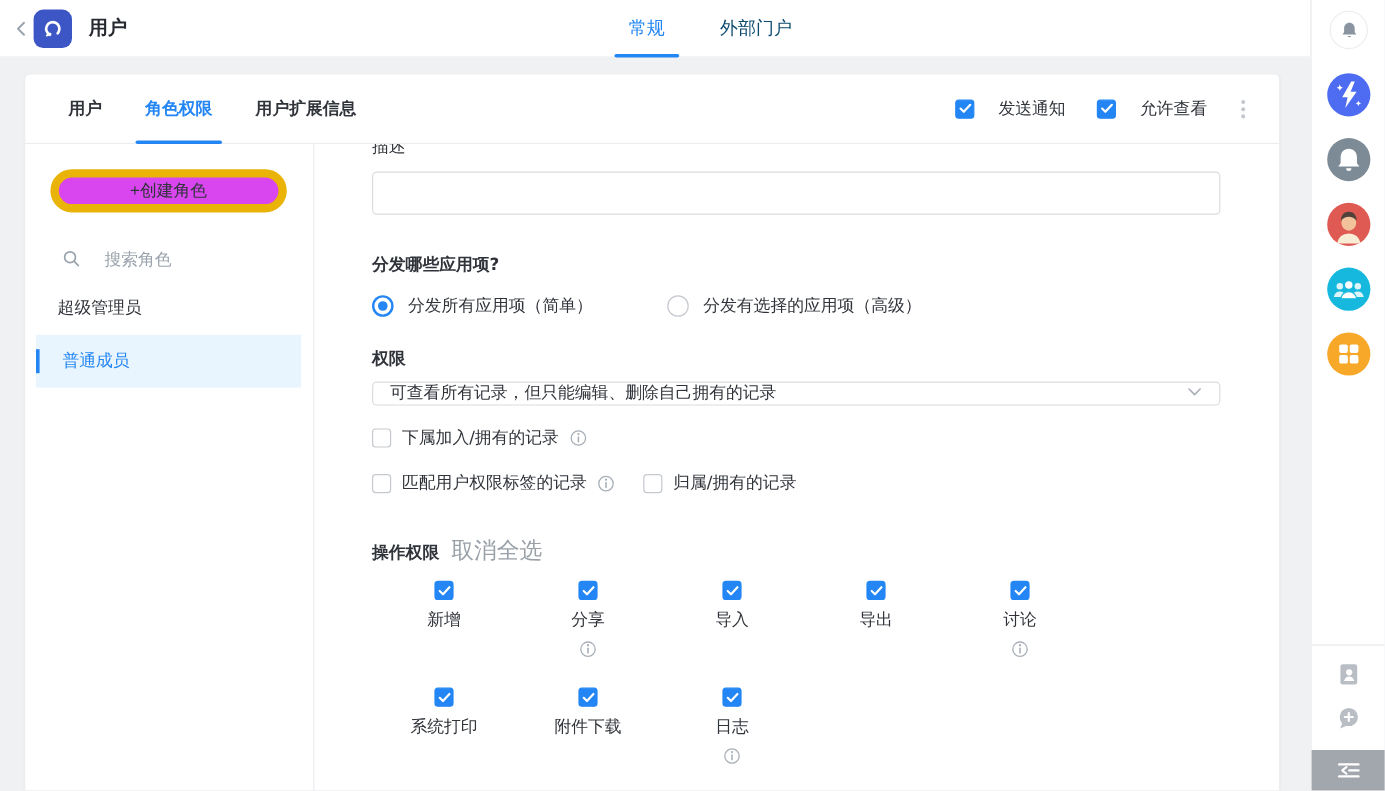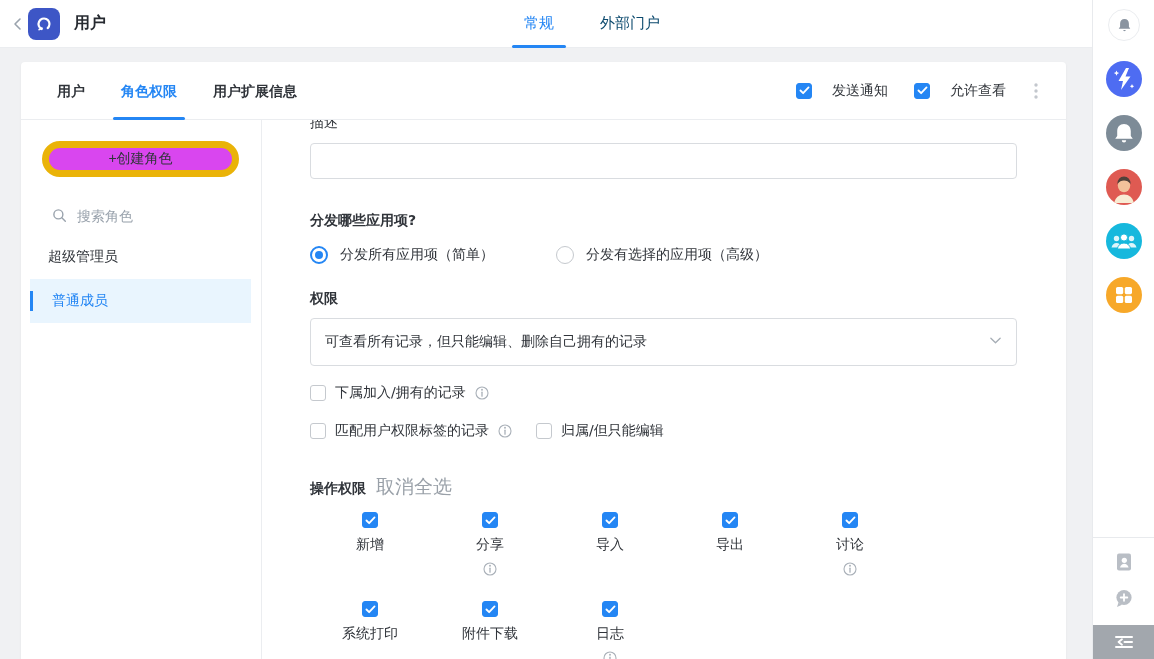--- a/index.html
+++ b/index.html
@@ -42,37 +42,37 @@
   .cb.on svg{display:block;}
   .radio{width:18px; height:18px; border-radius:50%; border:1px solid #c5c9ce; background:#fff; flex:none; position:relative; cursor:pointer;}
   .radio.on{border:2px solid var(--c-accent);}
   .radio.on::after{content:""; position:absolute; inset:3px; border-radius:50%; background:var(--c-accent);}
   .info{line-height:0; flex:none;}
 
   
   .roles{position:absolute; left:0; top:58px; bottom:0; width:241px; border-right:1px solid #ebedf0;}
   .create-btn{position:absolute; left:21px; top:21px; width:197px; height:36px; border:7px solid #eab308; border-radius:18px;
     background:#d946ef; display:flex; align-items:center; justify-content:center; font-size:14px; color:#30343a; cursor:pointer;}
-  .search-row{position:absolute; left:31px; top:87px; height:20px; display:flex; align-items:center; gap:10px; color:#9aa3ad; cursor:text;}
+  .search-row{position:absolute; left:31px; top:87px; height:20px; display:flex; align-items:center; gap:20px; color:#9aa3ad; cursor:text;}
   .role-item{position:absolute; left:9px; right:10px; height:44px; display:flex; align-items:center; padding-left:18px; cursor:pointer;}
   .role-item.r0{top:115px;} .role-item.r1{top:159px;}
   .role-item.on{background:var(--c-active_bg); color:var(--c-accent); padding-left:22px;}
   .role-item.on::before{content:""; position:absolute; left:0; top:12px; bottom:12px; width:3px; background:var(--c-accent);}
 
   
   .content{position:absolute; left:241px; top:58px; right:0; bottom:0; overflow:hidden; padding-left:48px;}
   .desc-label{margin-top:-6px; height:20px;}
   .text-input{margin-top:9px; width:707px; height:36px; border:1px solid #d9dce0; border-radius:4px; padding:0 12px; font-size:14px;
     font-family:inherit; outline:none; color:#30343a;}
   .q-title{margin-top:33px; height:20px; font-weight:600;}
   .radio-row{margin-top:14px; display:flex; align-items:center; height:18px;}
   .radio-opt{display:flex; align-items:center; gap:12px;}
   .radio-opt.first{width:246px;}
   .perm-label{margin-top:26px; height:20px; font-weight:600;}
-  .select{margin-top:8px; width:707px; height:48px; border:1px solid #d9dce0; border-radius:4px; display:flex; align-items:center;
+  .select{margin-top:8px; width:707px; height:20px; border:1px solid #d9dce0; border-radius:4px; display:flex; align-items:center;
     justify-content:space-between; padding:0 14px; cursor:pointer;}
   .scope-row1{margin-top:18px;}
   .scope-row2{margin-top:20px; display:flex;}
   .scope-item{display:flex; align-items:center; gap:9px;}
   .scope-item.w{width:226px;}
   .ops-head{margin-top:34px; display:flex; align-items:baseline; gap:10px;}
   .ops-title{font-weight:600;}
   .deselect{font-size:19px; color:#99a0a8; cursor:pointer;}
   .ops-grid{margin-top:12px; width:707px; display:flex; flex-wrap:wrap; row-gap:25px;}
   .op-item{width:120px; display:flex; align-items:center; gap:8px;flex-direction:column;}
@@ -234,21 +234,21 @@
                 <circle cx="7" cy="7" r="6" fill="none" stroke="#a9b0b8" stroke-width="1.1"></circle>
                 <line x1="7" y1="6.2" x2="7" y2="10.2" stroke="#a9b0b8" stroke-width="1.3" stroke-linecap="round"></line>
                 <circle cx="7" cy="3.7" r="0.95" fill="#a9b0b8"></circle>
               </svg>
           </span>
         </label>
         <label class="scope-item">
           <span class="cb">
             
           </span>
-          <span>归属/但只能编辑</span>
+          <span>归属/拥有的记录</span>
         </label>
       </div>
 
       <div class="ops-head">
         <span class="ops-title">操作权限</span>
         <span class="deselect">取消全选</span>
       </div>
 
       <div class="ops-grid">
         <label class="op-item">

